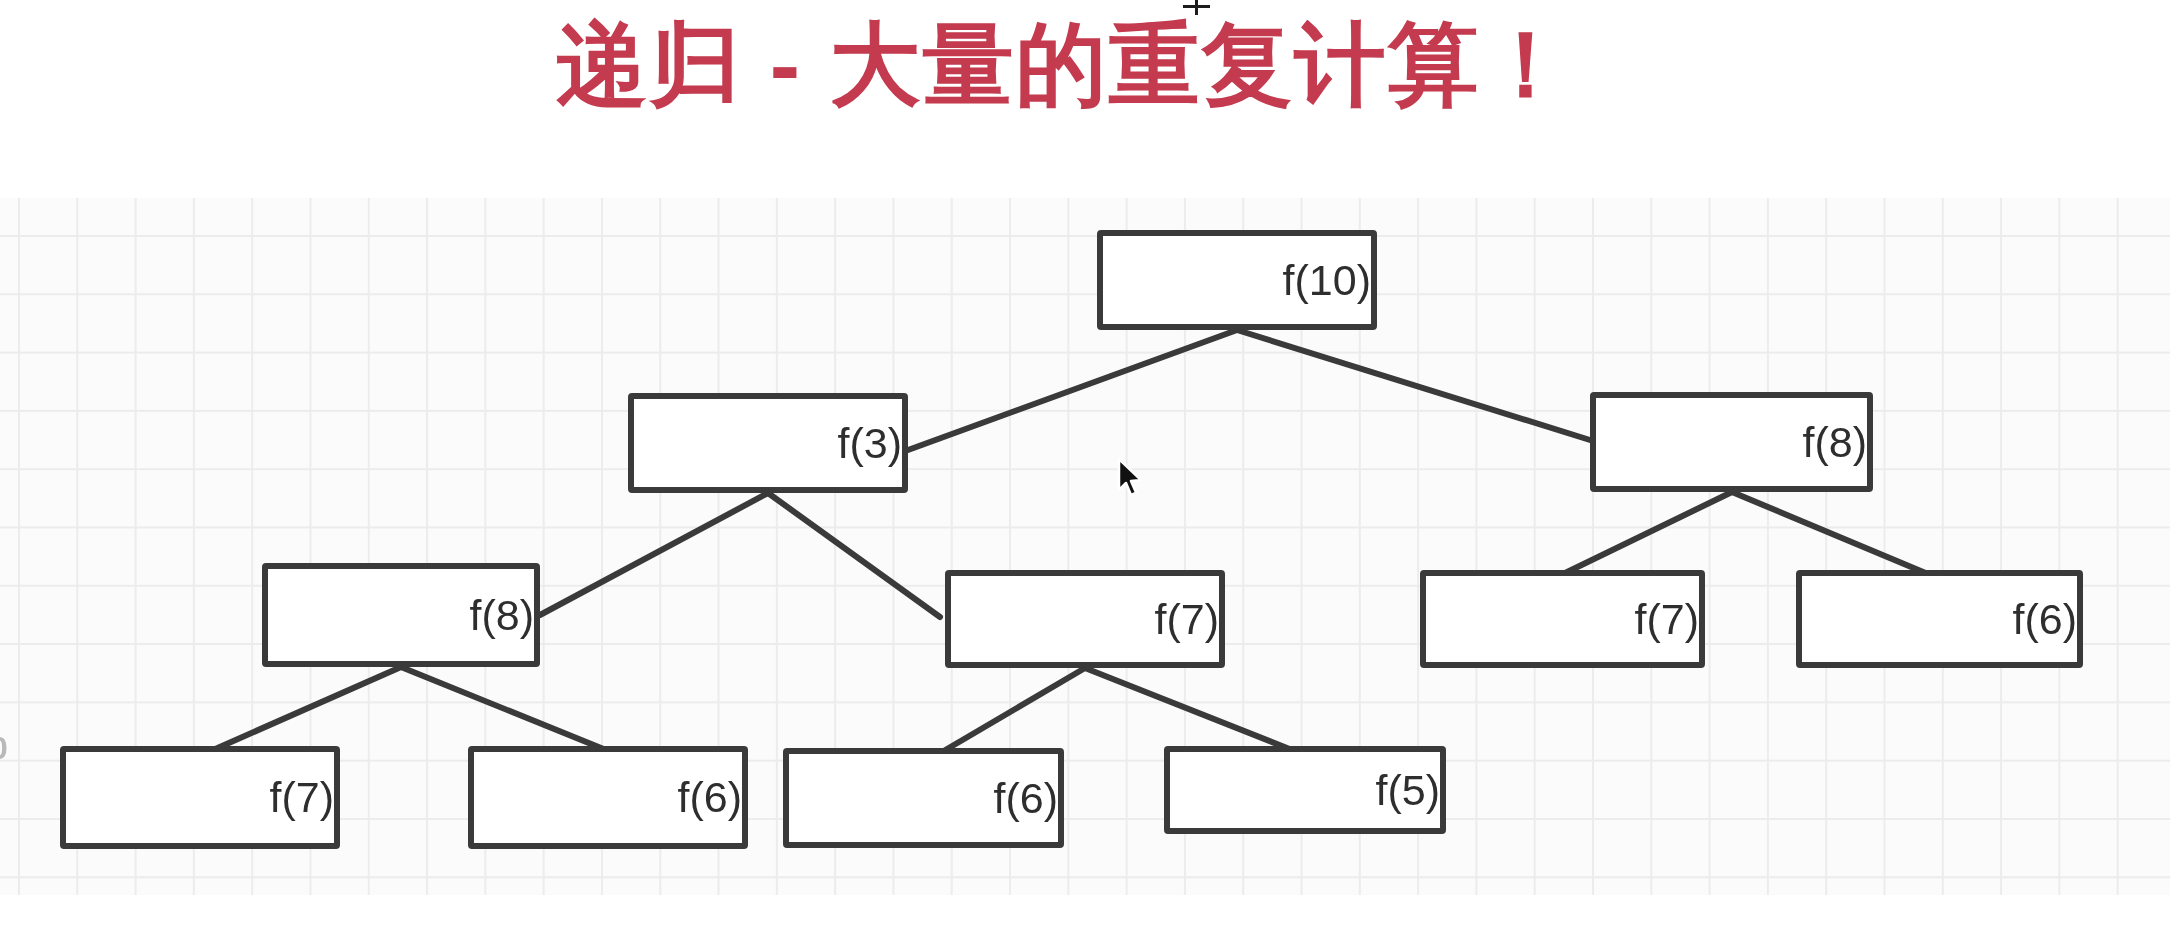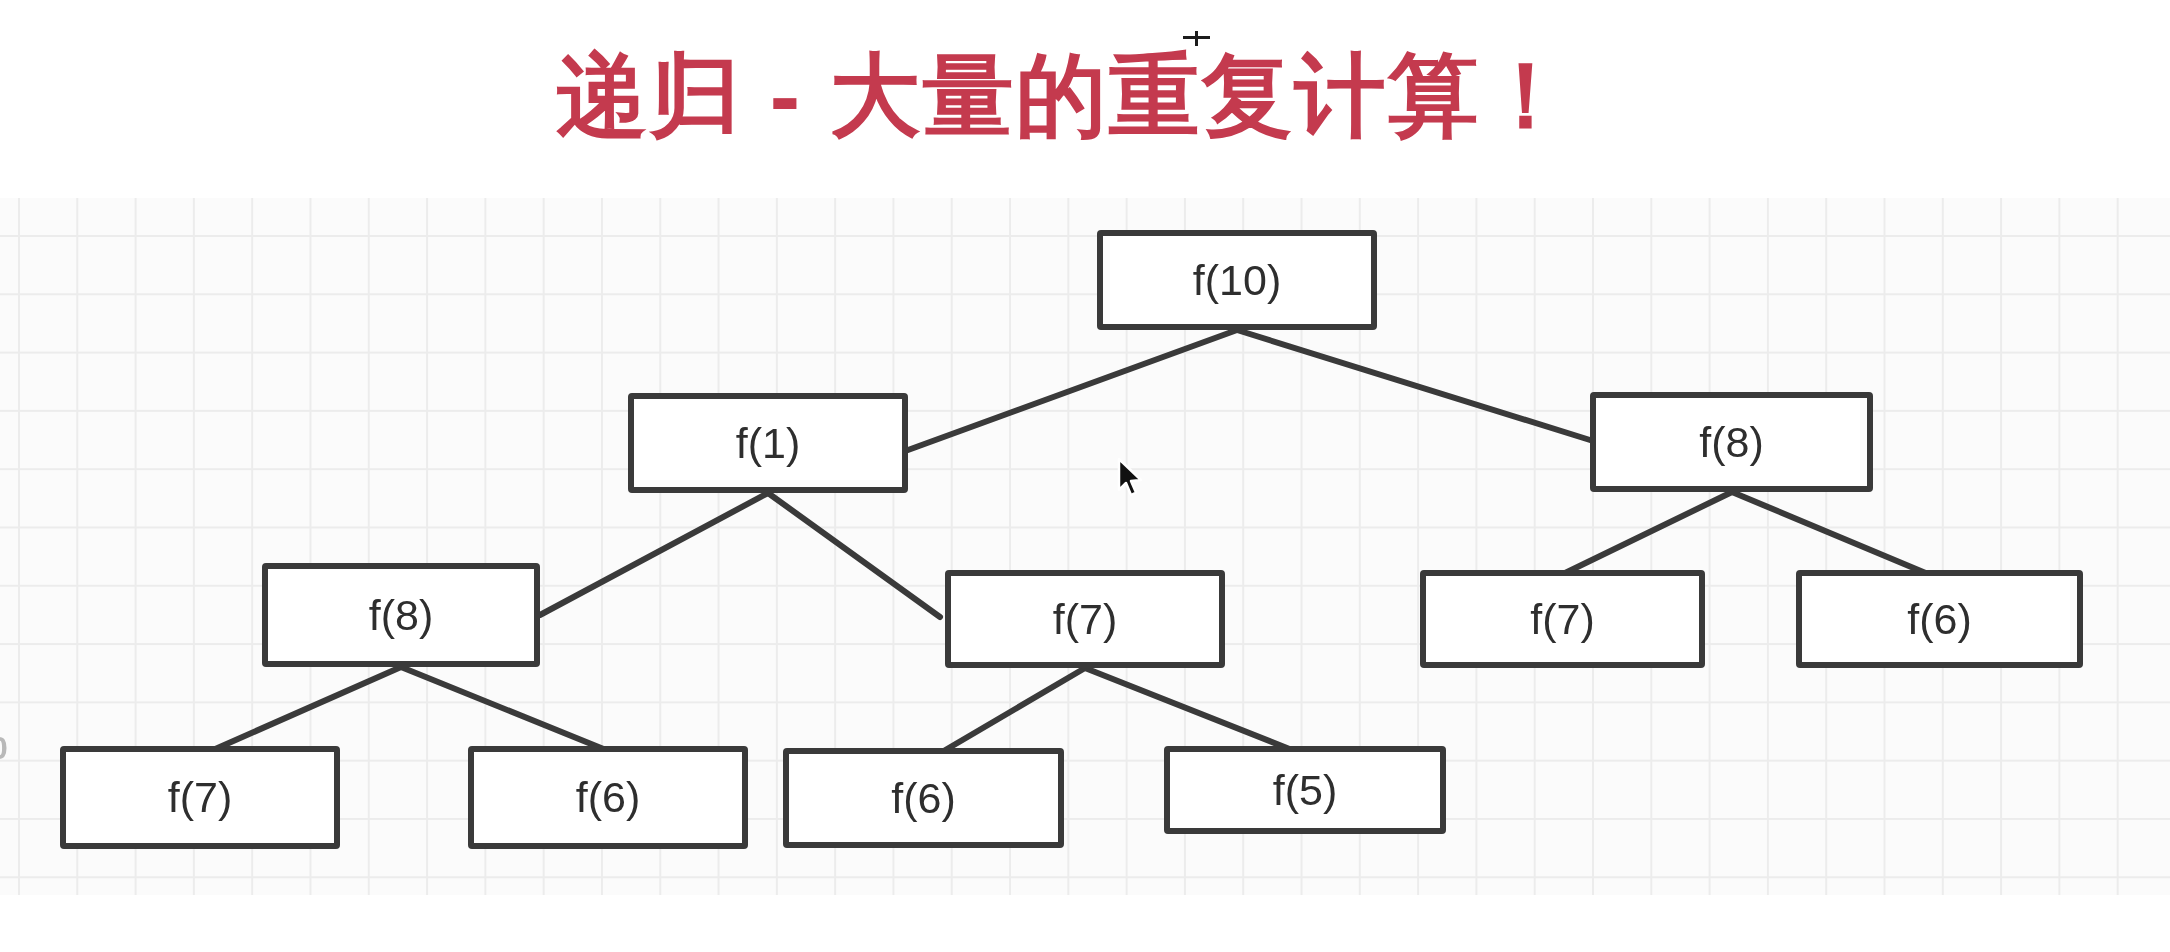--- a/index.html
+++ b/index.html
@@ -5,42 +5,41 @@
   html,body{margin:0;padding:0;}
   body{
     width:2170px;height:952px;position:relative;overflow:hidden;
     background:#ffffff;
     font-family:"Liberation Sans", sans-serif;
   }
   
   .title-row{
     position:absolute;left:0;top:0;width:2170px;height:198px;
     background:#ffffff;
-    margin-top:31px;
   }
   h1.page-title{
     margin:0;position:absolute;left:0;top:14px;width:2130px;
     text-align:center;
     font-size:91px;line-height:1.12;font-weight:900;
     letter-spacing:2px;
   }
   
   .plus-mark{position:absolute;left:1183px;top:0;width:27px;height:16px;}
   .plus-mark .h{position:absolute;left:0;top:5px;width:27px;height:3px;background:#1c1c1c;}
   .plus-mark .v{position:absolute;left:12px;top:0;width:3px;height:15px;background:#1c1c1c;}
   
   .canvas{
     position:absolute;left:0;top:198px;width:2170px;height:697px;
   }
   .canvas svg.edges{position:absolute;left:0;top:0;}
   .node{
     position:absolute;box-sizing:border-box;
     background:#ffffff;
     border:6px solid #3a3a3a;border-radius:4px;
-    display:flex;align-items:center;justify-content:center;
+    display:flex;align-items:center;justify-content:flex-end;
     font-size:43px;color:#2e2e2e;
   }
   .ruler-zero{
     position:absolute;left:-10px;top:532px;
     font-size:32px;color:#b9b9b9;font-weight:bold;
   }
   .mouse-cursor{position:absolute;left:1112px;top:258px;}
 </style>
 </head>
 <body>
@@ -64,21 +63,21 @@
       <line x1="1085" y1="470" x2="942" y2="554" stroke="#3a3a3a" stroke-width="6" stroke-linecap="round"></line>
       <line x1="1085" y1="470" x2="1292" y2="552" stroke="#3a3a3a" stroke-width="6" stroke-linecap="round"></line>
       <line x1="1732" y1="294" x2="1563" y2="376" stroke="#3a3a3a" stroke-width="6" stroke-linecap="round"></line>
       <line x1="1732" y1="294" x2="1928" y2="376" stroke="#3a3a3a" stroke-width="6" stroke-linecap="round"></line>
     </svg>
   <div id="nodes">
       <div class="node" style="left: 1097px; top: 32px; width: 280px; height: 100px; background: rgb(255, 255, 255); border-color: rgb(58, 58, 58);">
         <span>f(10)</span>
       </div>
       <div class="node" style="left: 628px; top: 195px; width: 280px; height: 100px; background: rgb(255, 255, 255); border-color: rgb(58, 58, 58);">
-        <span>f(1)</span>
+        <span>f(3)</span>
       </div>
       <div class="node" style="left: 1590px; top: 194px; width: 283px; height: 100px; background: rgb(255, 255, 255); border-color: rgb(58, 58, 58);">
         <span>f(8)</span>
       </div>
       <div class="node" style="left: 262px; top: 365px; width: 278px; height: 104px; background: rgb(255, 255, 255); border-color: rgb(58, 58, 58);">
         <span>f(8)</span>
       </div>
       <div class="node" style="left: 945px; top: 372px; width: 280px; height: 98px; background: rgb(255, 255, 255); border-color: rgb(58, 58, 58);">
         <span>f(7)</span>
       </div>

